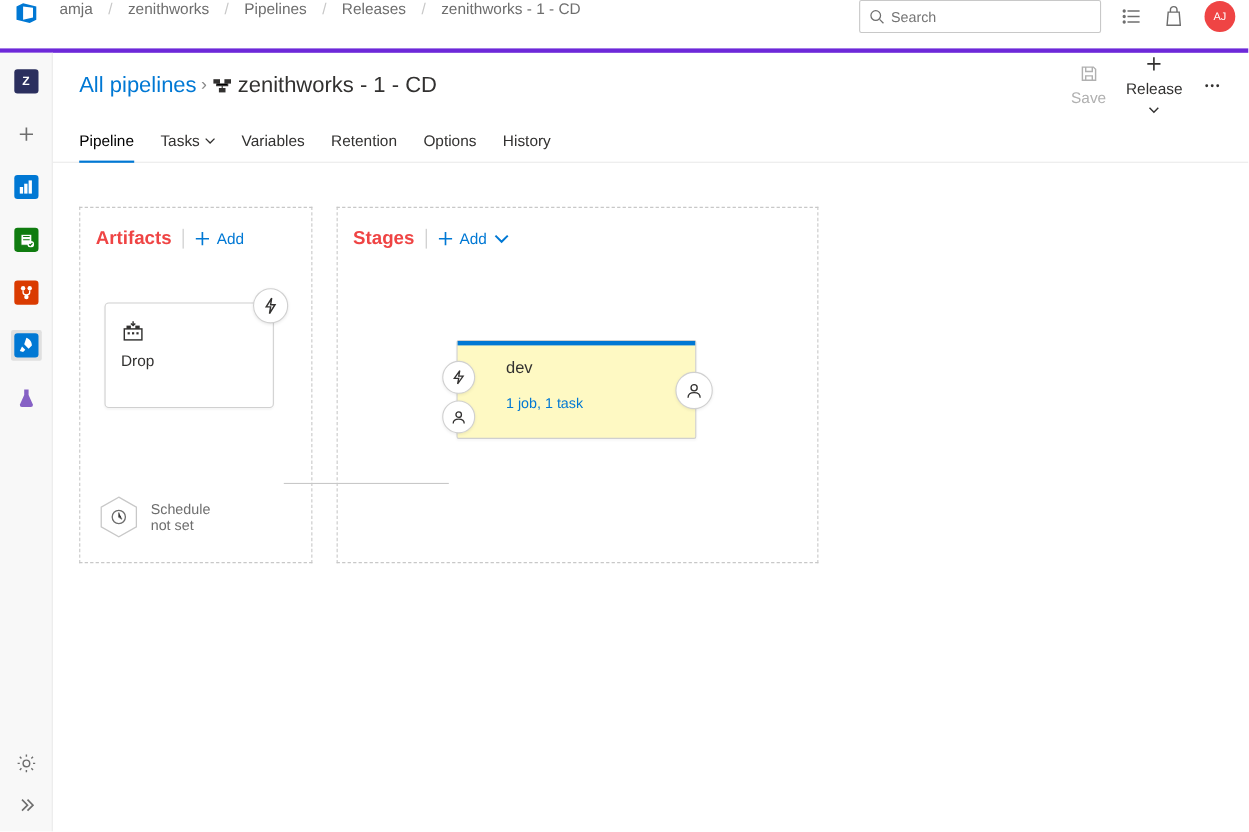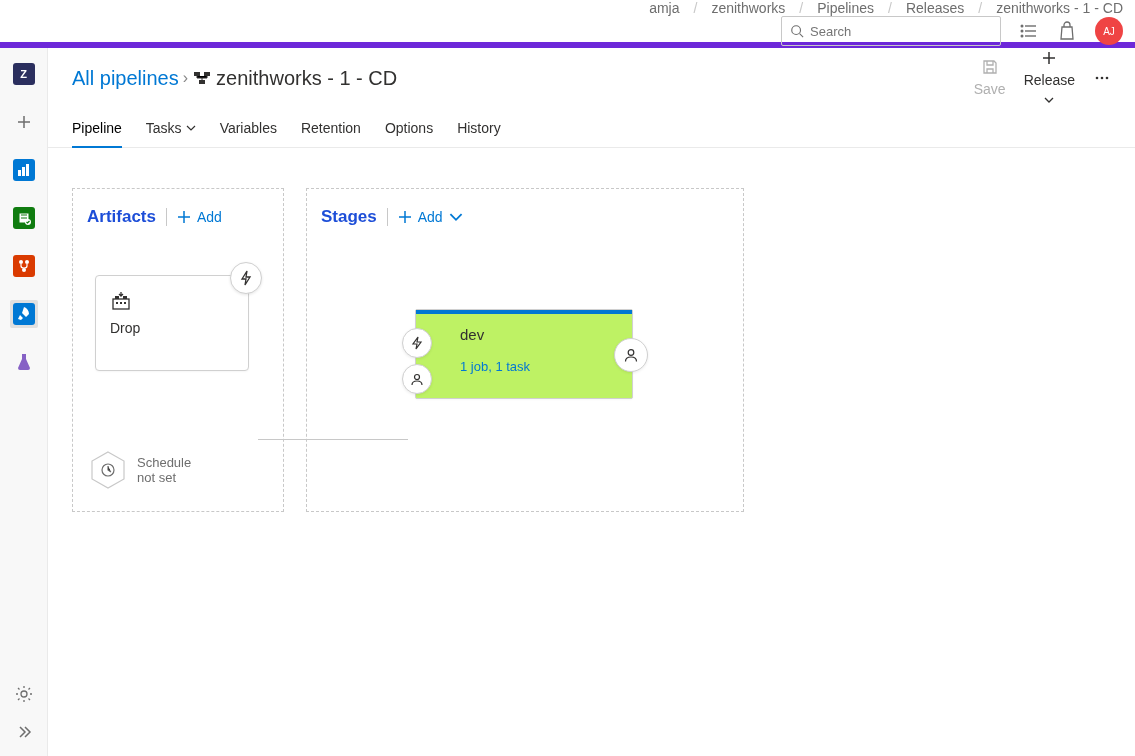--- a/index.html
+++ b/index.html
@@ -1,19 +1,19 @@
 <!DOCTYPE html>
 <html><head>
 <meta charset="utf-8">
 <style>
 * { box-sizing: border-box; margin: 0; padding: 0; font-family: "Segoe UI", -apple-system, BlinkMacSystemFont, sans-serif; }
 html, body { width: 1135px; height: 756px; overflow: hidden; background: #fff; }
 
 
-.top-header { height: 48px; display: flex; align-items: flex-end; padding: 0 12px; border-bottom: 6px solid #6d28d9; flex-direction: column; }
+.top-header { height: 48px; display: flex; align-items: flex-start; padding: 0 12px; border-bottom: 4px solid #6d28d9; }
 .logo { width: 24px; height: 24px; margin-right: 18px; }
 .breadcrumbs { display: flex; align-items: center; gap: 14px; color: #6e6e6e; font-size: 14px; }
 .breadcrumbs .crumb { cursor: pointer; }
 .breadcrumbs .sep { color: #c8c8c8; }
 .top-right { margin-left: auto; display: flex; align-items: center; gap: 18px; }
 .search-box { width: 220px; height: 30px; border: 1px solid #c8c8c8; border-radius: 2px; display: flex; align-items: center; padding: 0 8px; }
 .search-box svg { width: 14px; height: 14px; margin-right: 6px; color: #6e6e6e; }
 .search-box input { border: none; outline: none; font-size: 13px; flex: 1; color: #333; }
 .header-icon { width: 20px; height: 20px; color: #6e6e6e; cursor: pointer; }
 .avatar { width: 28px; height: 28px; border-radius: 50%; background: #ef4444; color: #fff; display: flex; align-items: center; justify-content: center; font-size: 10px; }
@@ -46,36 +46,36 @@
 .tab.active { color: #000; }
 .tab.active::after { content: ""; position: absolute; left: 0; right: 0; bottom: -1px; height: 2px; background: #0078d4; }
 
 
 .canvas { flex: 1; padding: 40px 24px; position: relative; }
 .panels { display: flex; gap: 22px; }
 .panel { border: 1px dashed #c8c8c8; padding: 18px 14px 28px 14px; position: relative; }
 .panel.artifacts { width: 212px; height: 324px; }
 .panel.stages { width: 438px; height: 324px; }
 .panel-header { display: flex; align-items: center; gap: 10px; margin-bottom: 48px; }
-.panel-title { font-size: 17px; font-weight: 600; color: #1d4ed8; }
+.panel-title { font-size: 17px; font-weight: 600; color: #ef4444; }
 .panel-divider { width: 1px; height: 18px; background: #c8c8c8; }
 .add-btn { display: flex; align-items: center; gap: 6px; color: #0078d4; font-size: 14px; cursor: pointer; }
 .add-btn svg { width: 14px; height: 14px; }
 
 
 .artifact-card { width: 154px; height: 96px; border: 1px solid #d0d0d0; border-radius: 4px; background: #fff; padding: 14px; position: relative; margin-left: 8px; box-shadow: 0 1px 2px rgba(0,0,0,0.04); cursor:pointer; }
 .artifact-card .art-name { font-size: 14px; color: #323130; margin-top: 8px; }
 .trigger-badge { position: absolute; top: -14px; right: -14px; width: 32px; height: 32px; border-radius: 50%; background: #fff; border: 1px solid #d0d0d0; display: flex; align-items: center; justify-content: center; box-shadow: 0 1px 3px rgba(0,0,0,0.1); cursor:pointer; }
 
 .schedule-row { position: absolute; bottom: 22px; left: 18px; display: flex; align-items: center; gap: 12px; color: #6e6e6e; font-size: 13px; }
 .hex { width: 34px; height: 38px; display: flex; align-items: center; justify-content: center; position: relative; }
 .hex svg.hex-shape { position: absolute; top:0; left:0; }
 
 
-.stage-card { width: 218px; height: 90px; border: 1px solid #d0d0d0; border-radius: 2px; background: #bef264; position: absolute; left: 108px; top: 120px; cursor:pointer; box-shadow: 0 1px 2px rgba(0,0,0,0.03); }
+.stage-card { width: 218px; height: 90px; border: 1px solid #d0d0d0; border-radius: 2px; background: #fef9c3; position: absolute; left: 108px; top: 120px; cursor:pointer; box-shadow: 0 1px 2px rgba(0,0,0,0.03); }
 .stage-card .blue-bar { height: 4px; background: #0078d4; }
 .stage-card .stage-body { padding: 12px 44px 12px 44px; }
 .stage-name { font-size: 15px; color: #323130; }
 .stage-detail { font-size: 13px; color: #0078d4; margin-top: 16px; cursor:pointer; }
 .stage-left-icons { position: absolute; left: -14px; top: 18px; display: flex; flex-direction: column; gap: 6px; }
 .stage-left-icons .circ, .stage-right-icon { width: 30px; height: 30px; border-radius: 50%; background: #fff; border: 1px solid #d0d0d0; display: flex; align-items: center; justify-content: center; box-shadow: 0 1px 3px rgba(0,0,0,0.08); cursor:pointer; }
 .stage-right-icon { position: absolute; right: -16px; top: 28px; width: 34px; height: 34px; }
 
 
 .connector { position: absolute; top: 291px; left: 210px; width: 150px; height: 1px; background: #c8c8c8; }

